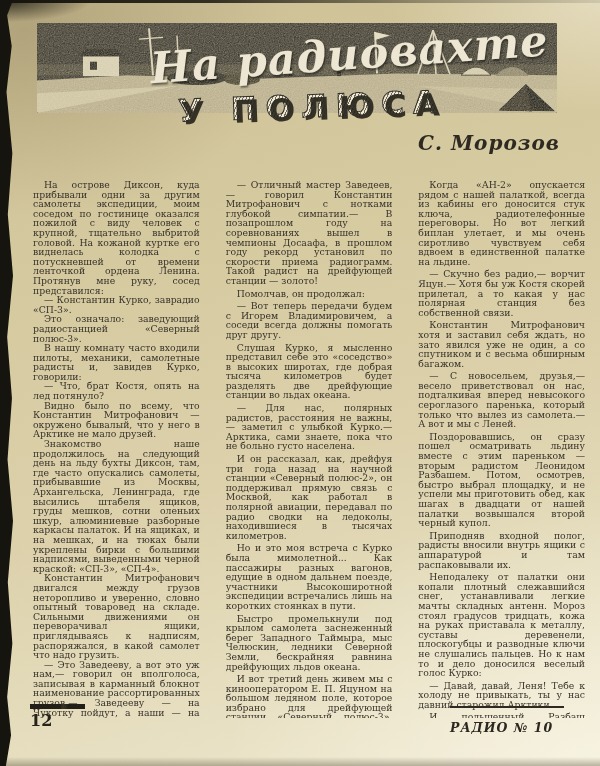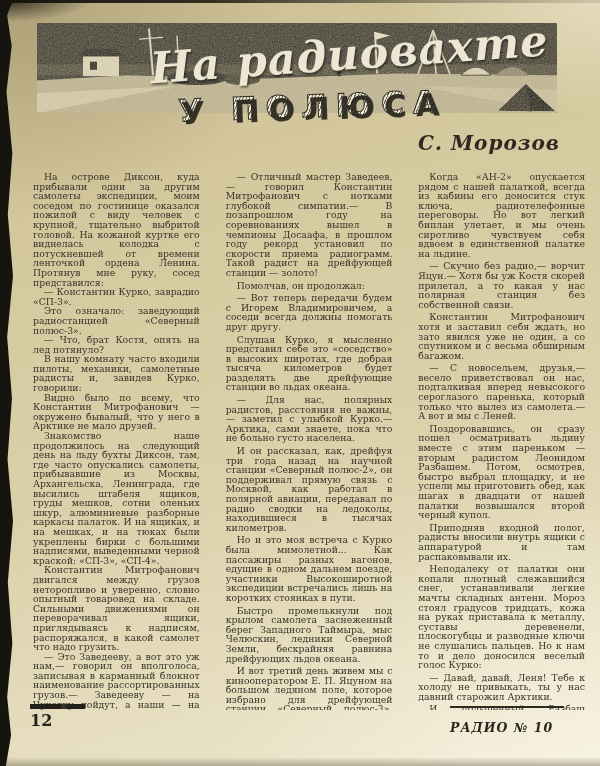--- a/index.html
+++ b/index.html
@@ -60,21 +60,21 @@
     -webkit-text-stroke:1px #33302a;
     text-shadow:3px 3px 0 rgba(32,30,22,0.88);
   }
   .byline {
     position:absolute; right:40px; top:131px; z-index:3;
     font-family:"DejaVu Serif", serif; font-style:italic; font-weight:bold;
     font-size:20px; color:#2e2a22; letter-spacing:1px;
   }
   
   .columns {
-    position:absolute; left:33px; top:172px; width:552px; height:538px;
+    position:absolute; left:33px; top:180px; width:552px; height:538px;
     display:flex; gap:26px; z-index:2;
   }
   .col {
     flex:1 1 0; overflow:hidden; height:100%;
     font-family:"DejaVu Serif", serif; font-size:9.3px; line-height:9.6px;
     color:#38332a; text-align:justify;
   }
   .col p { margin:0; text-indent:11px; }
   .col.gapped p + p { margin-top:3px; }
   
@@ -148,22 +148,22 @@
 
   <div class="title-script">На радиовахте</div>
   <div class="title-caps">У ПОЛЮСА</div>
   <div class="byline">С. Морозов</div>
 
   <div class="columns">
     <div class="col">
         <p>На острове Диксон, куда прибывали одни за другим самолеты экспедиции, моим соседом по гостинице оказался пожилой с виду человек с крупной, тщательно выбритой головой. На кожаной куртке его виднелась колодка с потускневшей от времени ленточкой ордена Ленина. Протянув мне руку, сосед представился:</p>
         <p>— Константин Курко, заврадио «СП-3».</p>
         <p>Это означало: заведующий радиостанцией «Северный полюс-3».</p>
+        <p>В нашу комнату часто входили пилоты, механики, самолетные радисты и, завидев Курко, говорили:</p>
         <p>— Что, брат Костя, опять на лед потянуло?</p>
-        <p>В нашу комнату часто входили пилоты, механики, самолетные радисты и, завидев Курко, говорили:</p>
         <p>Видно было по всему, что Константин Митрофанович — окружено бывалый, что у него в Арктике не мало друзей.</p>
         <p>Знакомство наше продолжилось на следующий день на льду бухты Диксон, там, где часто опускались самолеты, прибывавшие из Москвы, Архангельска, Ленинграда, где высились штабеля ящиков, груды мешков, сотни оленьих шкур, алюминиевые разборные каркасы палаток. И на ящиках, и на мешках, и на тюках были укреплены бирки с большими надписями, выведенными черной краской: «СП-3», «СП-4».</p>
         <p>Константин Митрофанович двигался между грузов неторопливо и уверенно, словно опытный товаровед на складе. Сильными движениями он переворачивал ящики, приглядываясь к надписям, распоряжался, в какой самолет что надо грузить.</p>
         <p>— Это Заведееву, а вот это уж нам,— говорил он вполголоса, записывая в карманный блокнот наименование рассортированных грузов.— Заведееву — на Чукотку пойдут, а наши — на мыс Челюскина.</p>
         <p>Речь шла о радиооборудовании для дрейфующих станций «СП-3» и «СП-4». Заведующий радио «СП-4» Игорь Владимирович Заведеев уже улетел с Диксона на Чукотку, и Курко теперь заботился о том, чтобы грузы, шедшие туда, не задержались, не растерялись в пути.</p>
       </div>
     <div class="col gapped">
         <p>— Отличный мастер Заведеев,— говорил Константин Митрофанович с нотками глубокой симпатии.— В позапрошлом году на соревнованиях вышел в чемпионы Досаафа, в прошлом году рекорд установил по скорости приема радиограмм. Такой радист на дрейфующей станции — золото!</p>
         <p>Помолчав, он продолжал:</p>
         <p>— Вот теперь передачи будем с Игорем Владимировичем, а соседи всегда должны помогать друг другу.</p>

